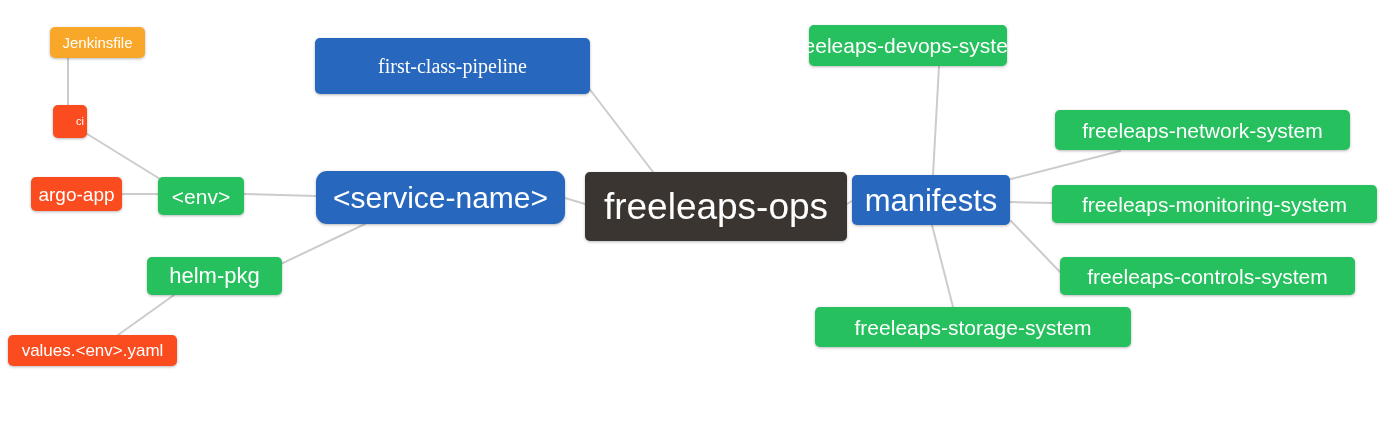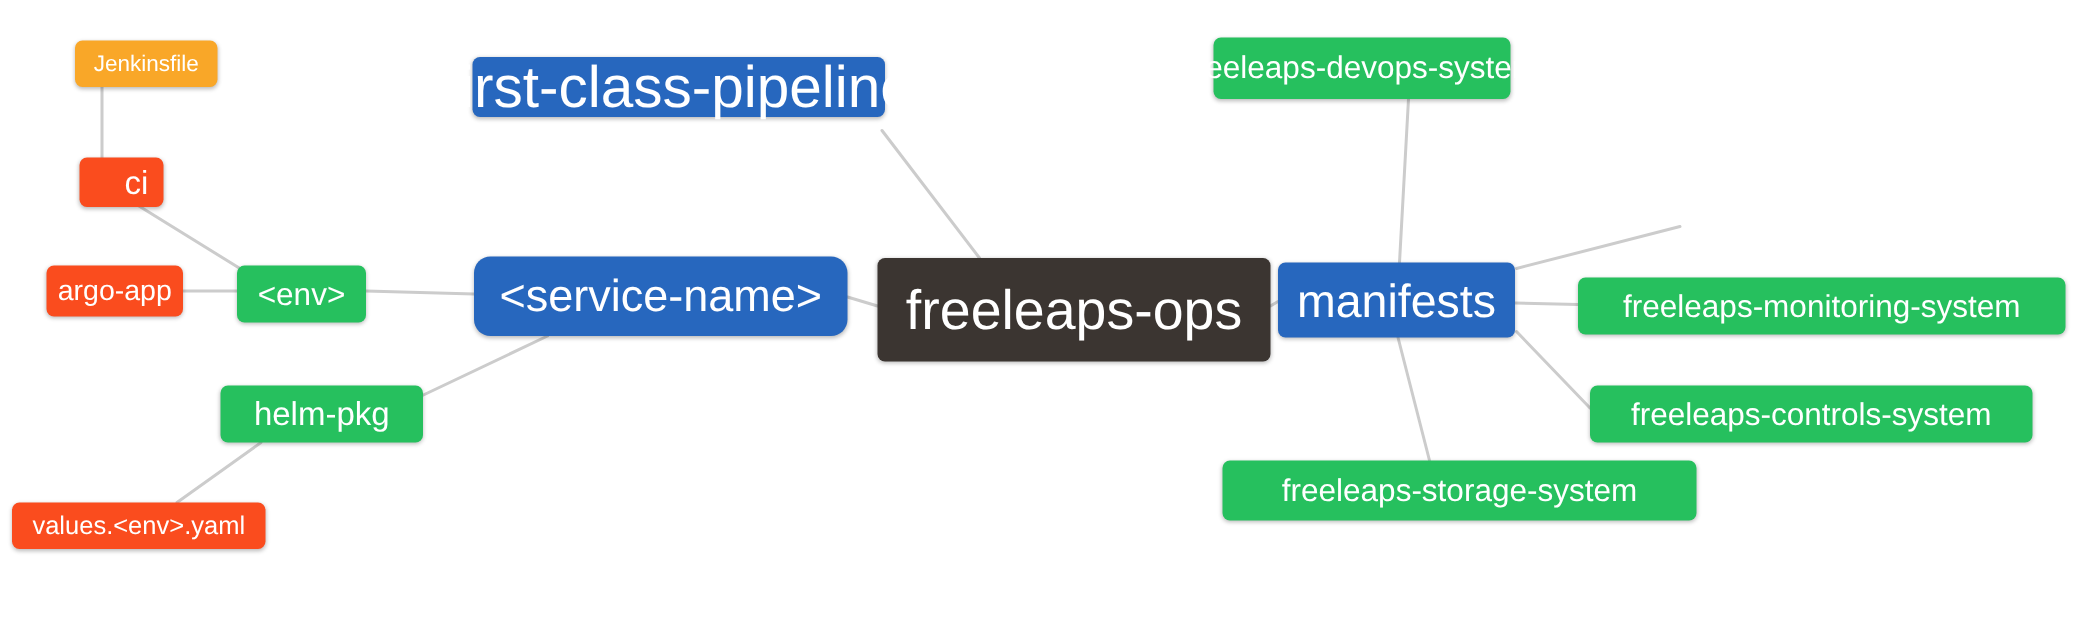--- a/index.html
+++ b/index.html
@@ -39,25 +39,25 @@
     box-sizing: border-box;
     line-height: 1;
   }
   .c-blue   { background: #2767be; }
   .c-green  { background: #26c05e; }
   .c-orange { background: #f9a728; }
   .c-red    { background: #fa4c1e; }
   .c-dark   { background: #3b3531; }
 
   #node-jenkinsfile          { left: 20px;   top: 27px;  width: 95px;  height: 31px; font-size: 15px; margin-left: 30px; }
-  #node-ci                   { left: 53px;   top: 105px; width: 56px;  height: 33px; font-size: 22px; padding-left: 20px; }
+  #node-ci                   { left: 53px;   top: 105px; width: 34px;  height: 33px; font-size: 11px; padding-left: 20px; }
   #node-argo-app             { left: 31px;   top: 177px; width: 91px;  height: 34px; font-size: 19px; }
   #node-env                  { left: 158px;  top: 177px; width: 86px;  height: 38px; font-size: 21px; }
   #node-service-name         { left: 316px;  top: 171px; width: 249px; height: 53px; font-size: 30px; border-radius: 11px; }
-  #node-first-class-pipeline { left: 315px;  top: 38px;  width: 275px; height: 40px; font-size: 39px; }
+  #node-first-class-pipeline { left: 315px;  top: 38px;  width: 275px; height: 56px; font-size: 20px; font-family: Liberation Serif, serif; }
   #node-helm-pkg             { left: 147px;  top: 257px; width: 135px; height: 38px; font-size: 22px; }
   #node-values-env-yaml      { left: 8px;    top: 335px; width: 169px; height: 31px; font-size: 17px; }
   #node-freeleaps-ops        { left: 585px;  top: 172px; width: 262px; height: 69px; font-size: 37px; }
   #node-manifests            { left: 852px;  top: 175px; width: 158px; height: 50px; font-size: 31px; }
   #node-devops-system        { left: 795px;  top: 25px;  width: 198px; height: 41px; font-size: 21px; margin-left: 14px; }
   #node-network-system       { left: 1055px; top: 110px; width: 295px; height: 40px; font-size: 21px; }
   #node-monitoring-system    { left: 1052px; top: 185px; width: 325px; height: 38px; font-size: 21px; }
   #node-controls-system      { left: 1060px; top: 257px; width: 295px; height: 38px; font-size: 21px; }
   #node-storage-system       { left: 815px;  top: 307px; width: 316px; height: 40px; font-size: 21px; }
 </style>
@@ -87,17 +87,18 @@
   <div class="node c-red" id="node-ci">ci</div>
   <div class="node c-red" id="node-argo-app">argo-app</div>
   <div class="node c-green" id="node-env">&lt;env&gt;</div>
   <div class="node c-blue" id="node-service-name">&lt;service-name&gt;</div>
   <div class="node c-blue" id="node-first-class-pipeline">first-class-pipeline</div>
   <div class="node c-green" id="node-helm-pkg">helm-pkg</div>
   <div class="node c-red" id="node-values-env-yaml">values.&lt;env&gt;.yaml</div>
   <div class="node c-dark" id="node-freeleaps-ops">freeleaps-ops</div>
   <div class="node c-blue" id="node-manifests">manifests</div>
   <div class="node c-green" id="node-devops-system">freeleaps-devops-system</div>
+  <div class="node c-green" id="node-network-system">freeleaps-network-system</div>
   <div class="node c-green" id="node-monitoring-system">freeleaps-monitoring-system</div>
   <div class="node c-green" id="node-controls-system">freeleaps-controls-system</div>
   <div class="node c-green" id="node-storage-system">freeleaps-storage-system</div>
 
 </div>
 
 </body></html>

